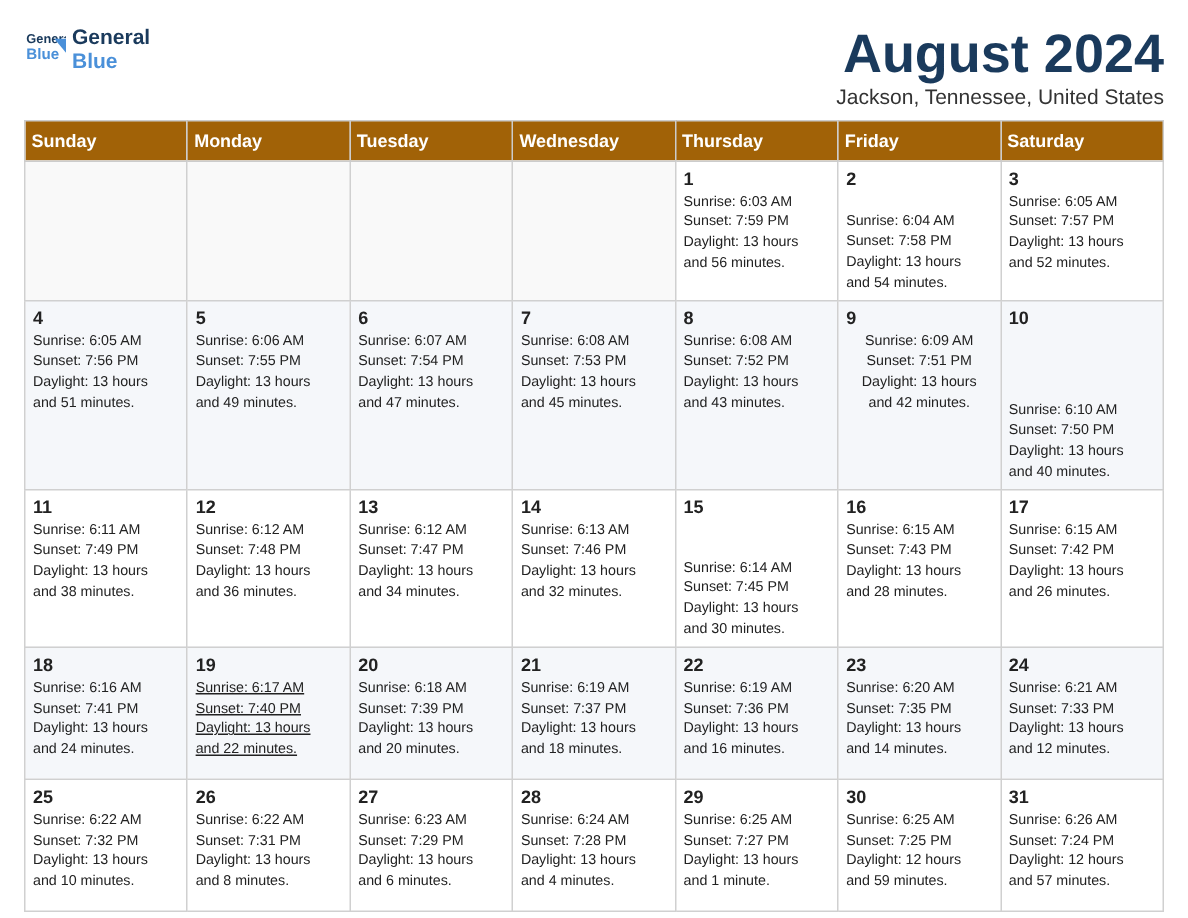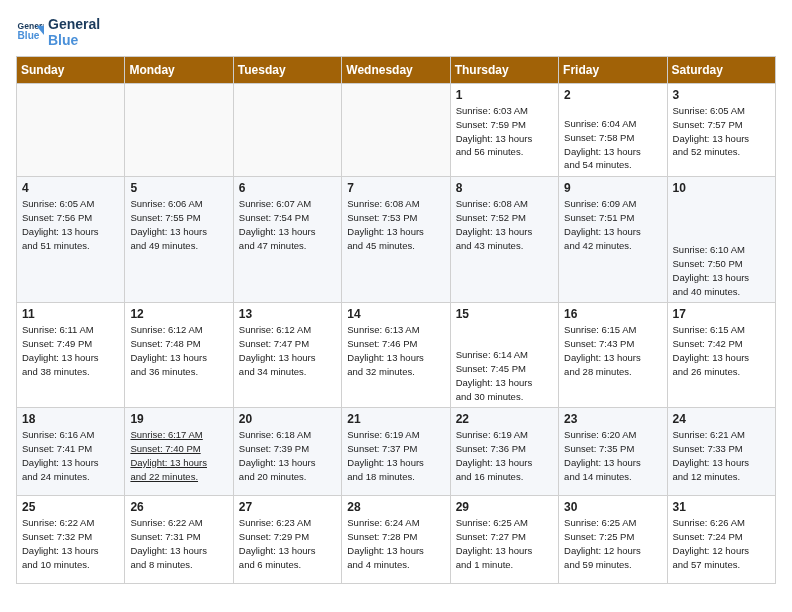--- a/index.html
+++ b/index.html
@@ -87,20 +87,22 @@
       <text x="2" y="14" font-size="11" font-weight="bold" fill="#1a3a5c" font-family="Arial">General</text>
       <text x="2" y="27" font-size="13" font-weight="bold" fill="#4a90d9" font-family="Arial">Blue</text>
       <polygon points="26,10 36,10 36,22" fill="#4a90d9"></polygon>
     </svg>
     <div style="display:flex;flex-direction:column;line-height:1.15;">
       <span style="font-size:14px;font-weight:bold;color:#1a3a5c;">General</span>
       <span style="font-size:14px;font-weight:bold;color:#4a90d9;">Blue</span>
     </div>
   </div>
   <div class="title-block">
+    <div class="month-title">August 2024</div>
+    <div class="location">Jackson, Tennessee, United States</div>
   </div>
 </div>
 
 <table>
   <thead>
     <tr>
     <th>Sunday</th>
         <th>Monday</th>
         <th>Tuesday</th>
         <th>Wednesday</th>
@@ -168,21 +170,21 @@
         </td>
         <td>
           <span class="day-number">8</span>
           <div class="day-info" style="white-space: pre-line;">Sunrise: 6:08 AM
 Sunset: 7:52 PM
 Daylight: 13 hours
 and 43 minutes.</div>
         </td>
         <td>
           <span class="day-number">9</span>
-          <div class="day-info" style="white-space: pre-line;">Sunrise: 6:09 AM
+          <div class="day-info" style="white-space: pre-line; text-align: center;">Sunrise: 6:09 AM
 Sunset: 7:51 PM
 Daylight: 13 hours
 and 42 minutes.</div>
         </td>
         <td>
           <span class="day-number">10</span>
           <div class="day-info" style="white-space: pre-line; margin-top: 48px;">Sunrise: 6:10 AM
 Sunset: 7:50 PM
 Daylight: 13 hours
 and 40 minutes.</div>

